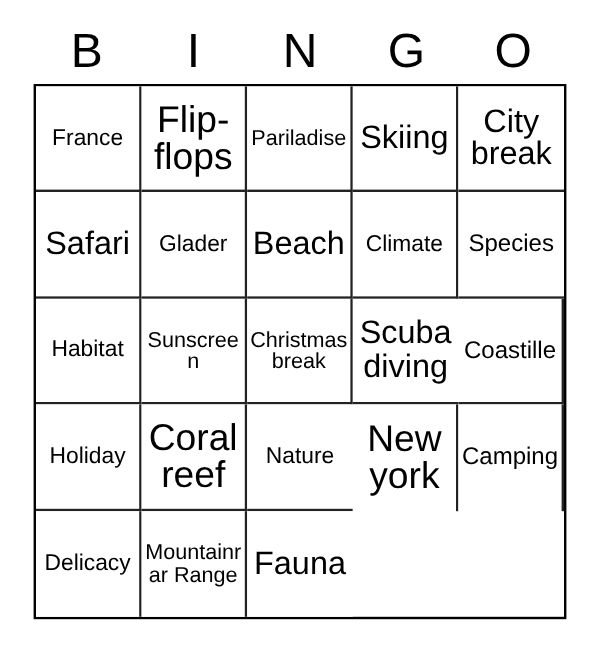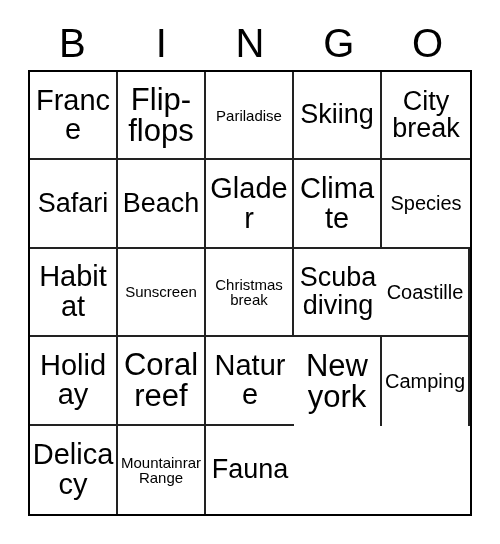--- a/index.html
+++ b/index.html
@@ -75,23 +75,23 @@
   .cell-text {
     display: block;
     width: 100%;
     line-height: 1.02;
     word-break: break-word;
     hyphens: none;
   }
   
   .fs-xl   { font-size: 31px; }
   .fs-lg   { font-size: 27px; }
-  .fs-md   { font-size: 29px; }
+  .fs-md   { font-size: 19px; }
   .fs-sm   { font-size: 20px; }
-  .fs-xs   { font-size: 15px; }
+  .fs-xs   { font-size: 18px; }
   .fs-free { font-size: 31px; }
 </style>
 </head>
 <body>
 
 <div id="bingo-card">
 
   <div id="bingo-header">
     <div class="header-letter">B</div>
     <div class="header-letter">I</div>
@@ -115,24 +115,24 @@
         <span class="cell-text fs-lg">Skiing</span>
       </div>
     <div class="bingo-cell col-last">
         <span class="cell-text fs-lg">City break</span>
       </div>
 
     <div class="bingo-cell">
         <span class="cell-text fs-lg">Safari</span>
       </div>
     <div class="bingo-cell">
-        <span class="cell-text fs-lg">Beach</span>
+        <span class="cell-text fs-md">Glader</span>
       </div>
     <div class="bingo-cell">
-        <span class="cell-text fs-md">Glader</span>
+        <span class="cell-text fs-lg">Beach</span>
       </div>
     <div class="bingo-cell">
         <span class="cell-text fs-md">Climate</span>
       </div>
     <div class="bingo-cell col-last">
         <span class="cell-text fs-sm">Species</span>
       </div>
 
     <div class="bingo-cell">
         <span class="cell-text fs-md">Habitat</span>

